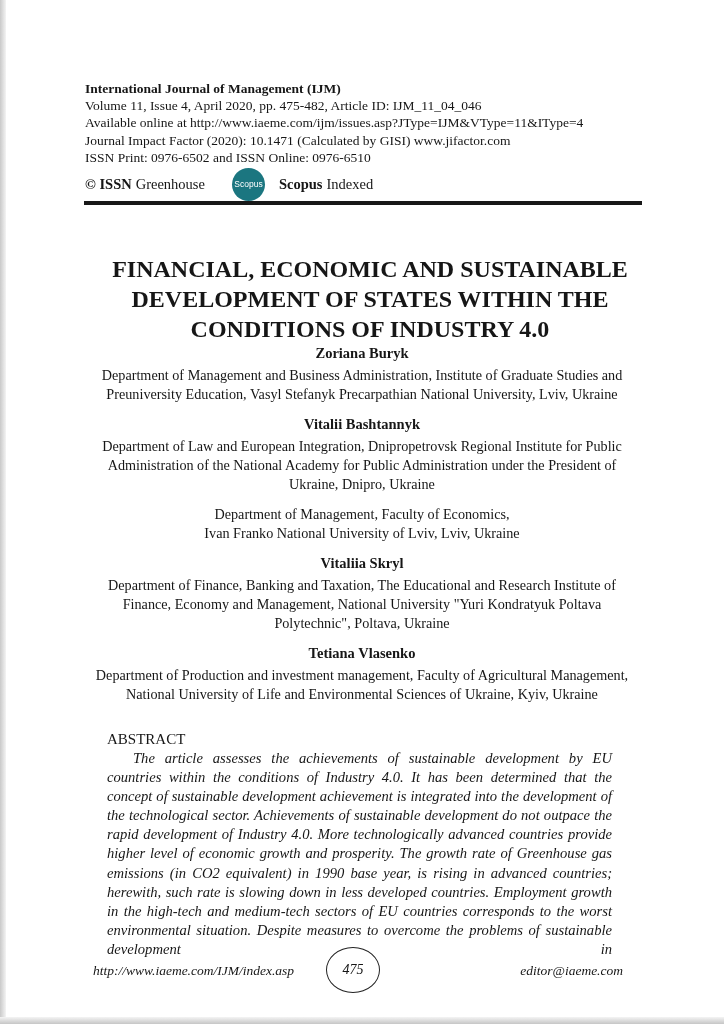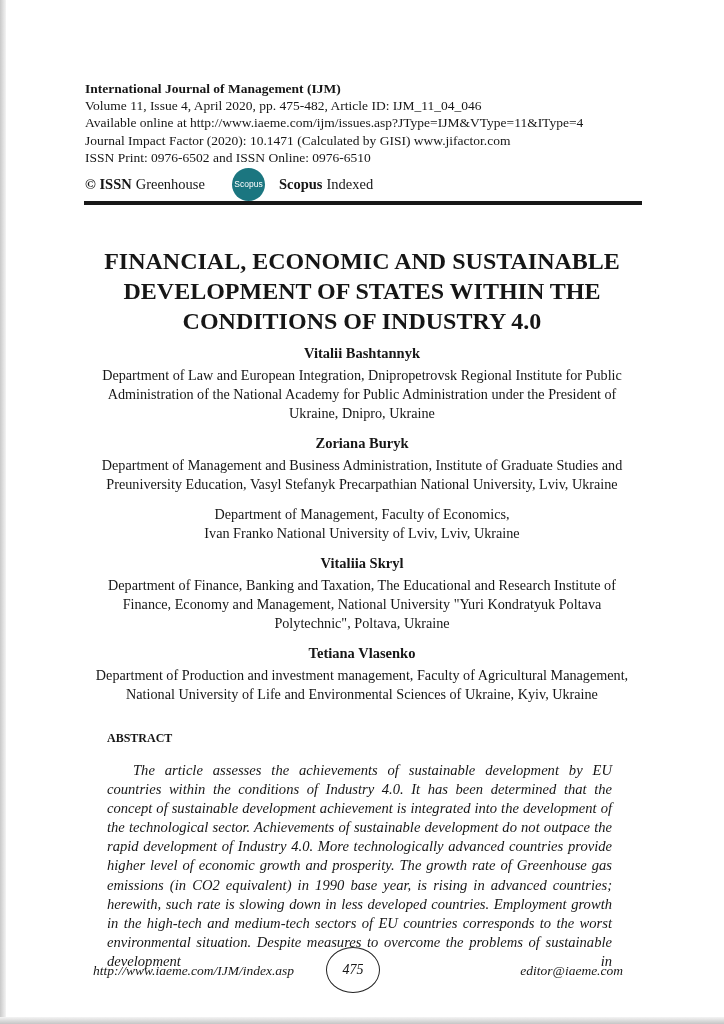--- a/index.html
+++ b/index.html
@@ -63,21 +63,21 @@
   .rule {
     position: absolute;
     left: 84px; top: 201px;
     width: 558px; height: 4px;
     background: #181818;
   }
   .title {
     position: absolute;
     left: 62px; top: 246px;
     width: 600px;
-    margin: 0;
+    margin: 8px;
     text-align: center;
     font-size: 24px;
     line-height: 30px;
     font-weight: bold;
     white-space: pre-line;
   }
   .authors {
     position: absolute;
     left: 84px; top: 344px;
     width: 556px;
@@ -94,23 +94,23 @@
     font-size: 14.2px;
     line-height: 19px;
     white-space: pre-line;
   }
   .abstract {
     position: absolute;
     left: 107px; top: 731px;
     width: 505px;
   }
   .abs-head {
-    font-weight: bold;
-    font-size: 12px;
-    margin-bottom: 15px;
+    font-weight: normal;
+    font-size: 15px;
+    margin-bottom: 1px;
   }
   .abs-text {
     margin: 0;
     font-style: italic;
     font-size: 14.6px;
     line-height: 19.1px;
     text-align: justify;
     text-align-last: justify;
     text-indent: 26px;
   }
@@ -162,29 +162,29 @@
   </div>
 
   <div class="rule"></div>
 
   <h1 class="title">FINANCIAL, ECONOMIC AND SUSTAINABLE
 DEVELOPMENT OF STATES WITHIN THE
 CONDITIONS OF INDUSTRY 4.0</h1>
 
   <div class="authors">
     <div class="author">
+      <div class="author-name">Zoriana Buryk</div>
+      <div class="author-aff">Department of Management and Business Administration, Institute of Graduate Studies and
+Preuniversity Education, Vasyl Stefanyk Precarpathian National University, Lviv, Ukraine</div>
+    </div>
+    <div class="author">
       <div class="author-name">Vitalii Bashtannyk</div>
       <div class="author-aff">Department of Law and European Integration, Dnipropetrovsk Regional Institute for Public
 Administration of the National Academy for Public Administration under the President of
 Ukraine, Dnipro, Ukraine</div>
-    </div>
-    <div class="author">
-      <div class="author-name">Zoriana Buryk</div>
-      <div class="author-aff">Department of Management and Business Administration, Institute of Graduate Studies and
-Preuniversity Education, Vasyl Stefanyk Precarpathian National University, Lviv, Ukraine</div>
     </div>
     <div class="author">
       <div class="author-aff">Department of Management, Faculty of Economics,
 Ivan Franko National University of Lviv, Lviv, Ukraine</div>
     </div>
     <div class="author">
       <div class="author-name">Vitaliia Skryl</div>
       <div class="author-aff">Department of Finance, Banking and Taxation, The Educational and Research Institute of
 Finance, Economy and Management, National University "Yuri Kondratyuk Poltava
 Polytechnic", Poltava, Ukraine</div>

